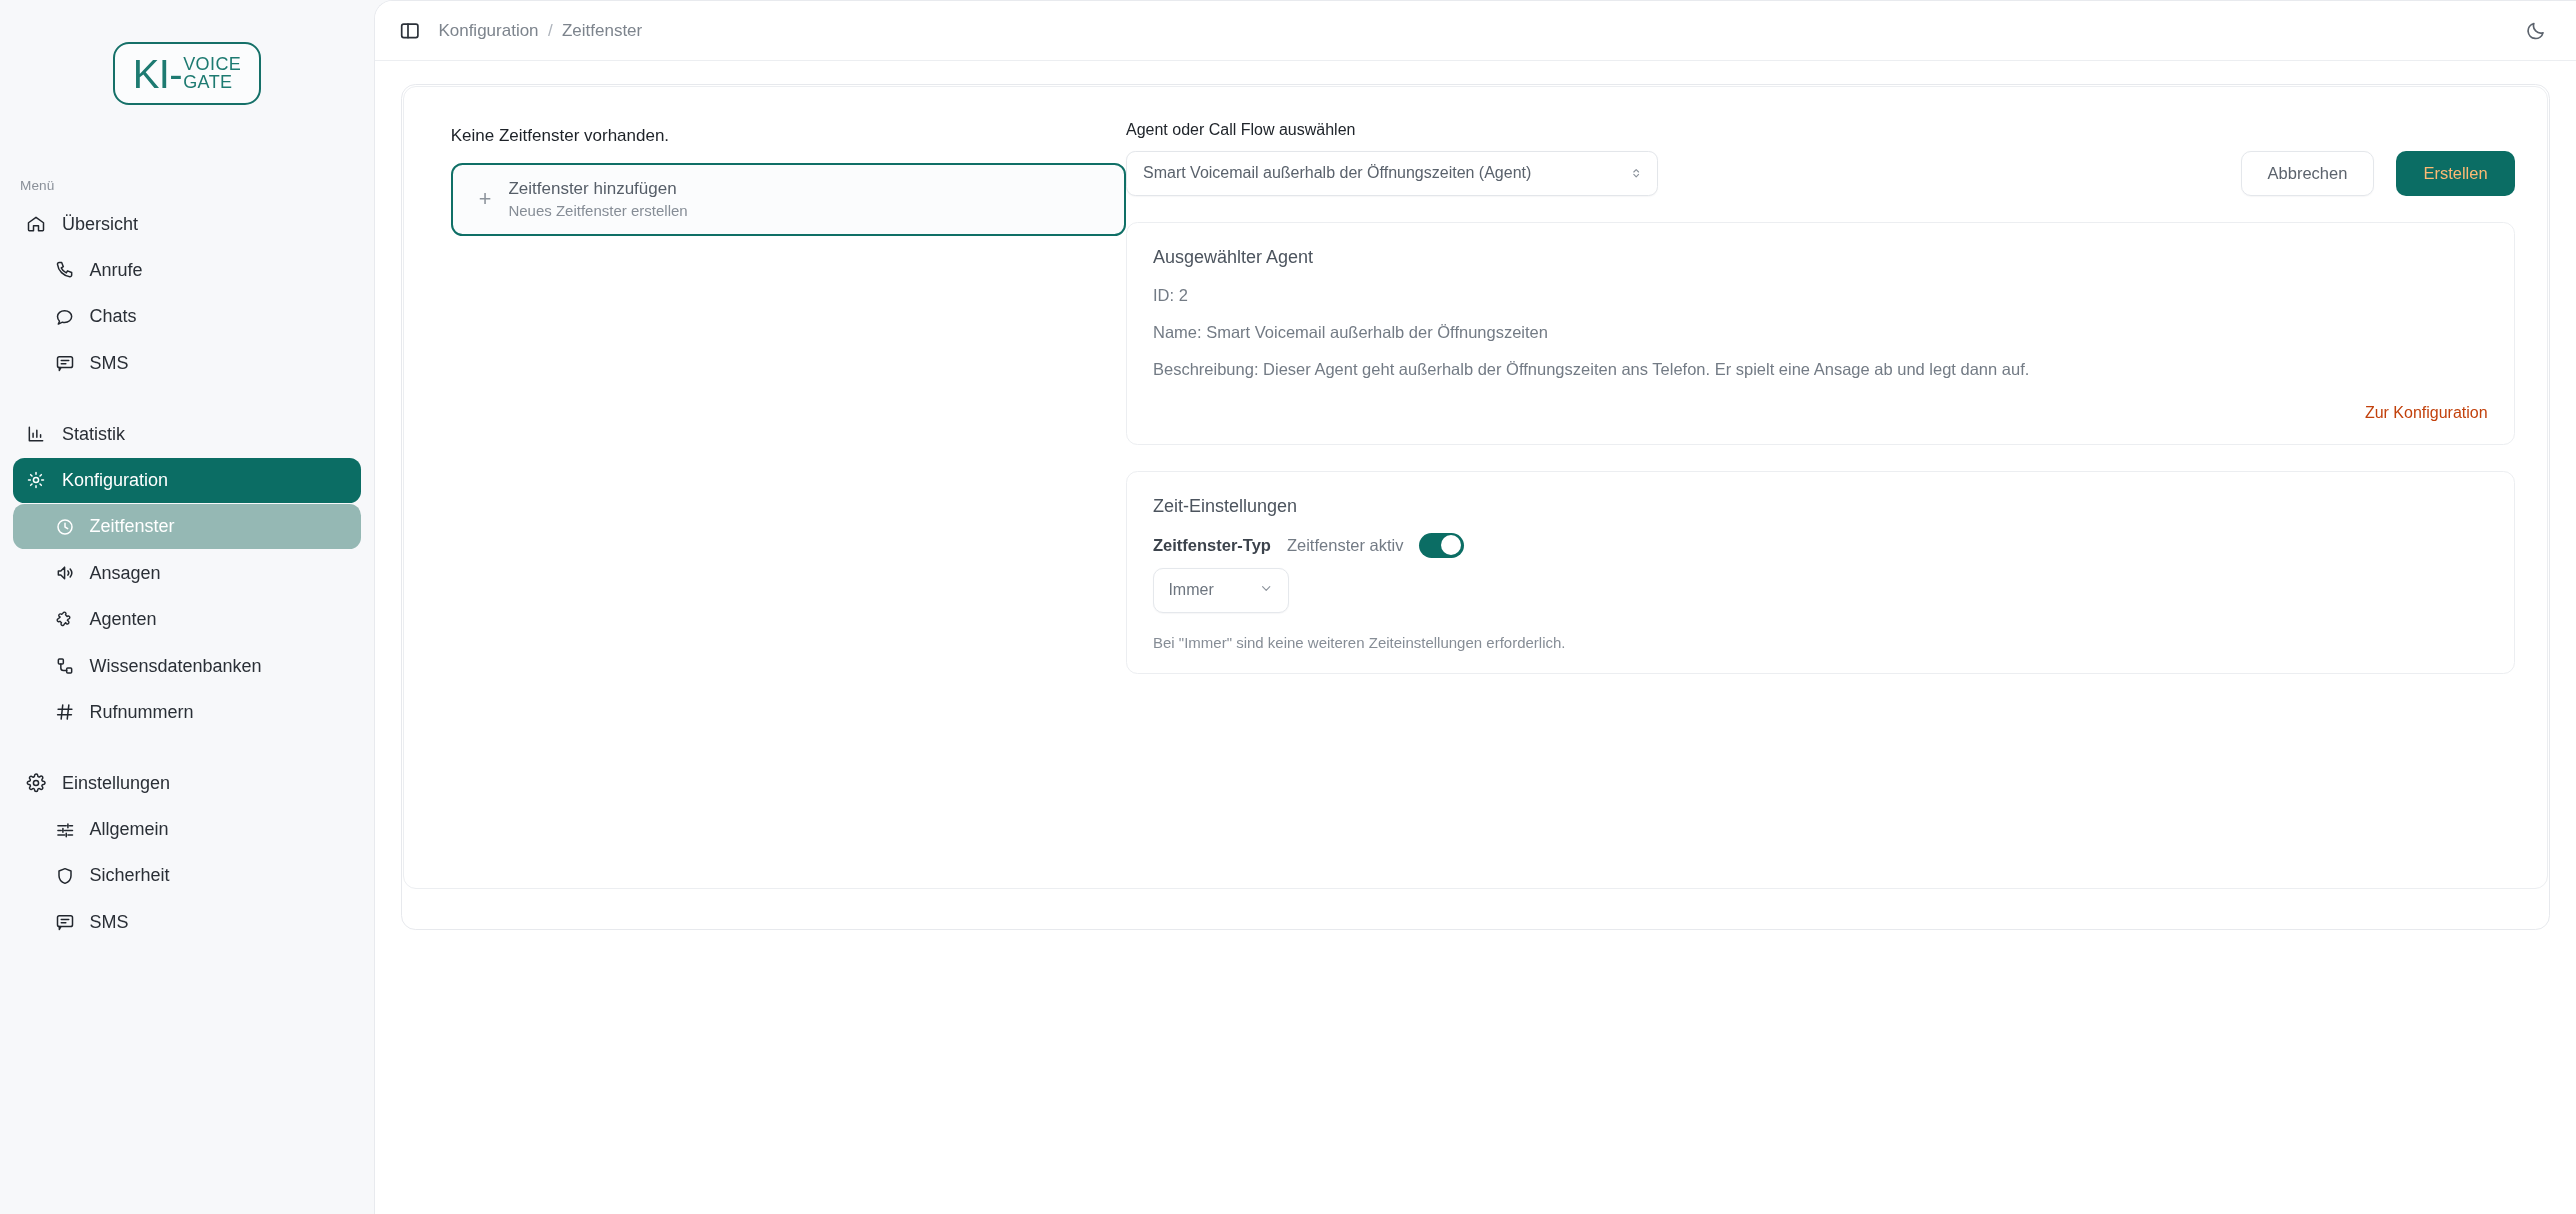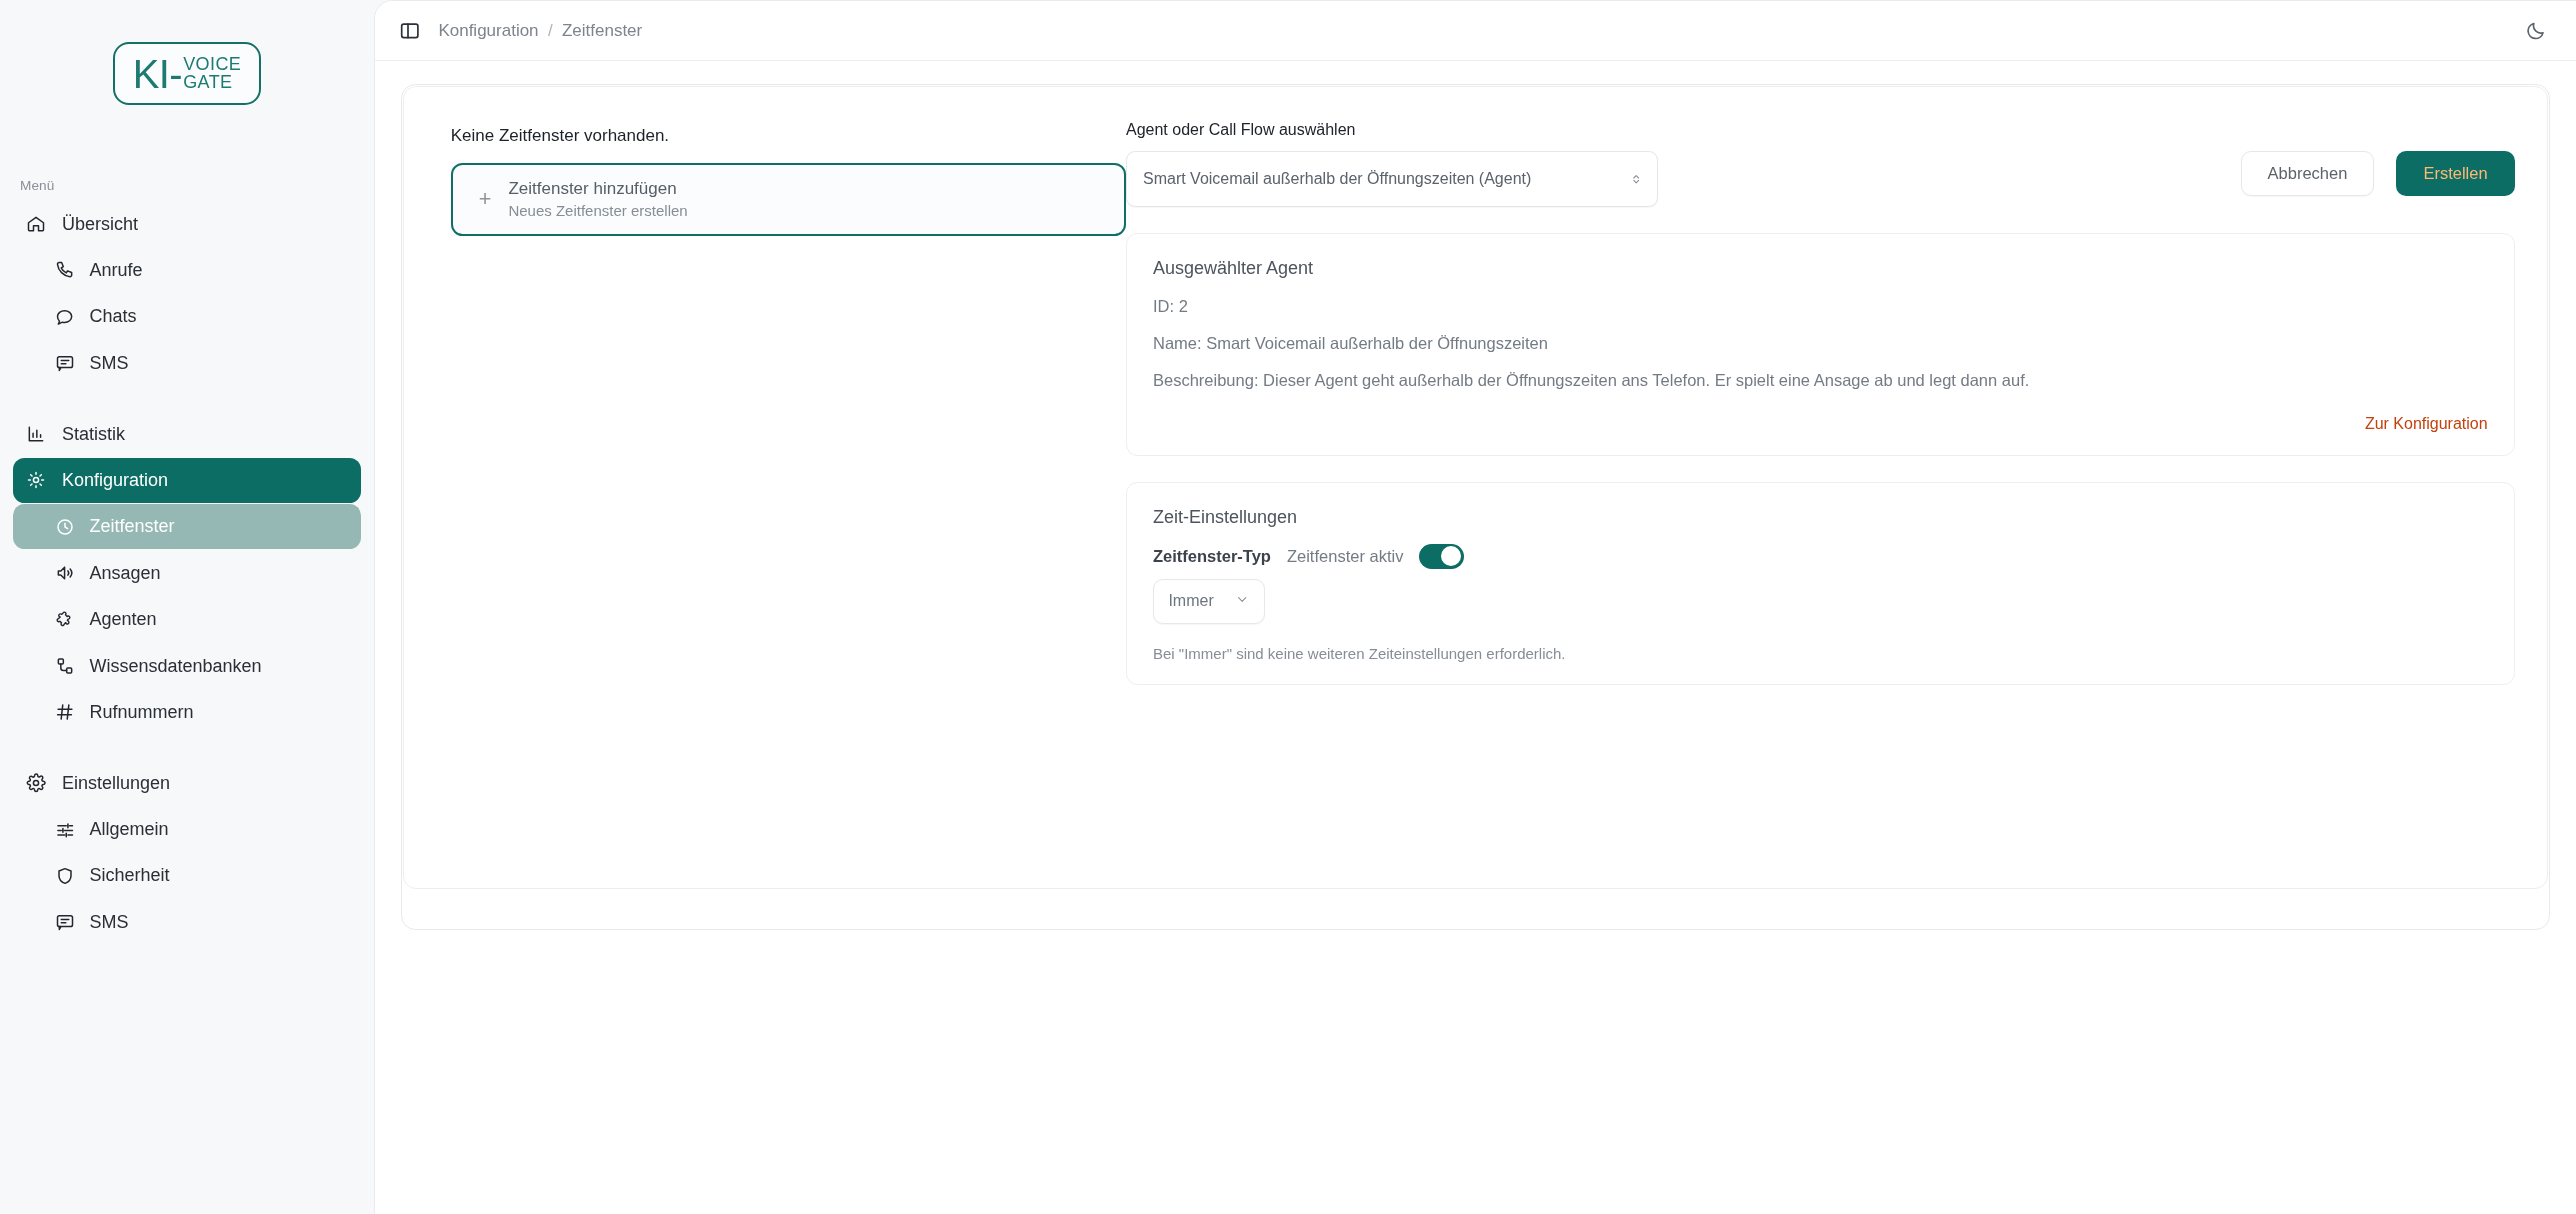--- a/index.html
+++ b/index.html
@@ -173,21 +173,21 @@
   }
   .plus-ico { font-size: 21.6px; color: #8d949c; line-height: 1; font-weight: 300; }
   .add-text-main { font-size: 17px; color: #565e68; }
   .add-text-sub { font-size: 15px; color: #868d96; margin-top: 3.6px; }
 
   .field-label { font-size: 16px; color: #20252b; margin-bottom: 11.5px; }
 
   .row-select-actions { display: flex; align-items: flex-start; }
   .select-wrap { position: relative; width: 532px; }
   .select-box {
-    height: 56px;
+    height: 45px;
     border: 0.7px solid #e3e6ea;
     border-radius: 9.3px;
     background: #fff;
     display: flex;
     align-items: center;
     padding: 0 13px 0 16px;
     font-size: 16px;
     color: #5a626c;
     cursor: pointer;
     box-shadow: 0 0.7px 1.4px rgba(16,24,40,.04);
@@ -230,21 +230,21 @@
   .toggle {
     width: 45px; height: 24.4px; border-radius: 718px; background: #0b6d64;
     position: relative; cursor: pointer; flex: 0 0 45px;
   }
   .toggle .knob {
     position: absolute; top: 2.2px; left: 22px; width: 20px; height: 20px;
     border-radius: 50%; background: #fff;
   }
   .mini-select {
     margin-top: 10px;
-    width: 112px; height: 45px;
+    width: 136px; height: 45px;
     border: 0.7px solid #e5e8ec; border-radius: 10px; background: #fff;
     display: flex; align-items: center; justify-content: space-between;
     padding: 0 14.4px; font-size: 16px; color: #6d757f; cursor: pointer;
     box-shadow: 0 0.7px 1.4px rgba(16,24,40,.04);
   }
   .hint { font-size: 15px; color: #868d96; margin-top: 21.6px; }
 </style>
 </head>
 <body>
 

